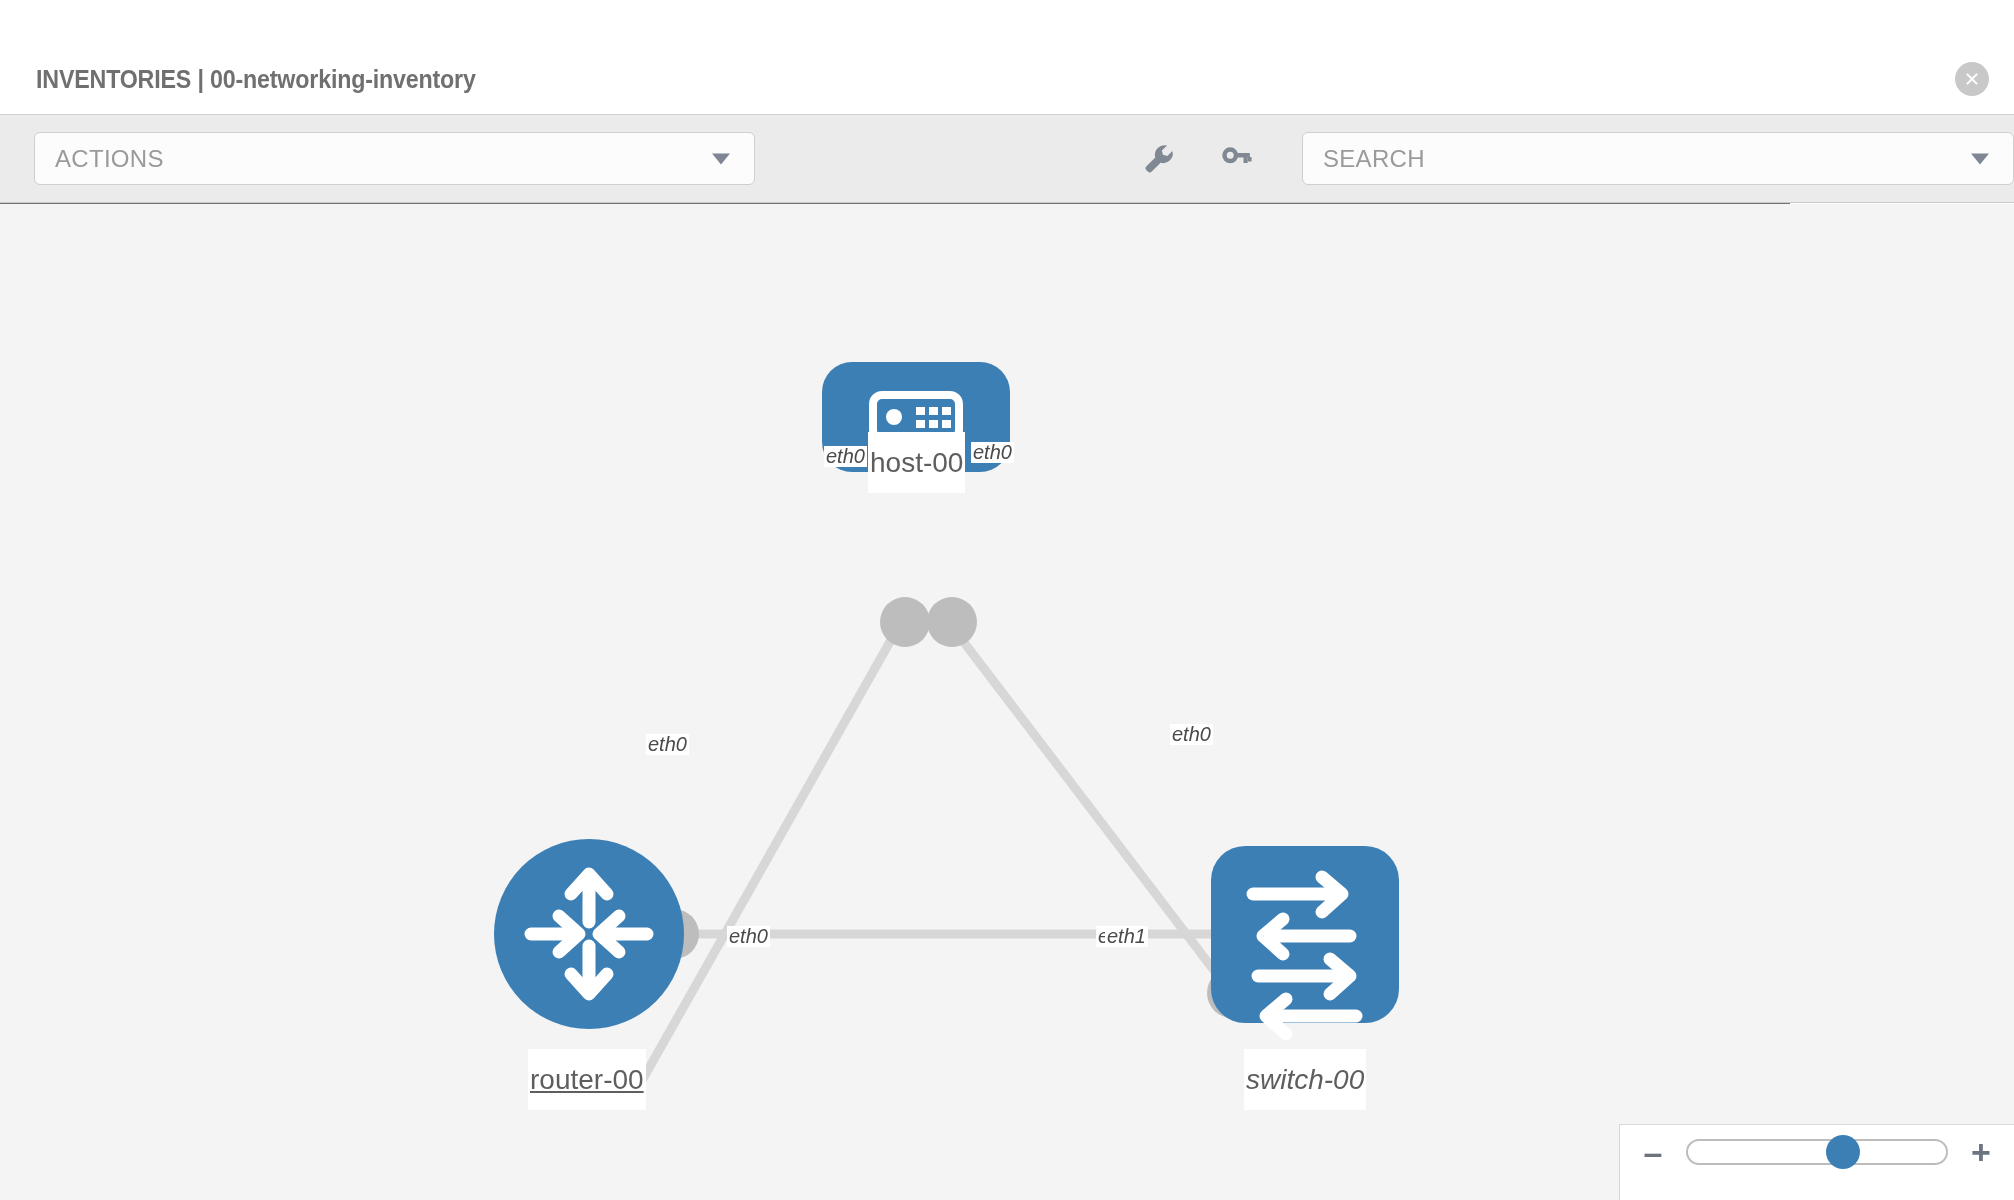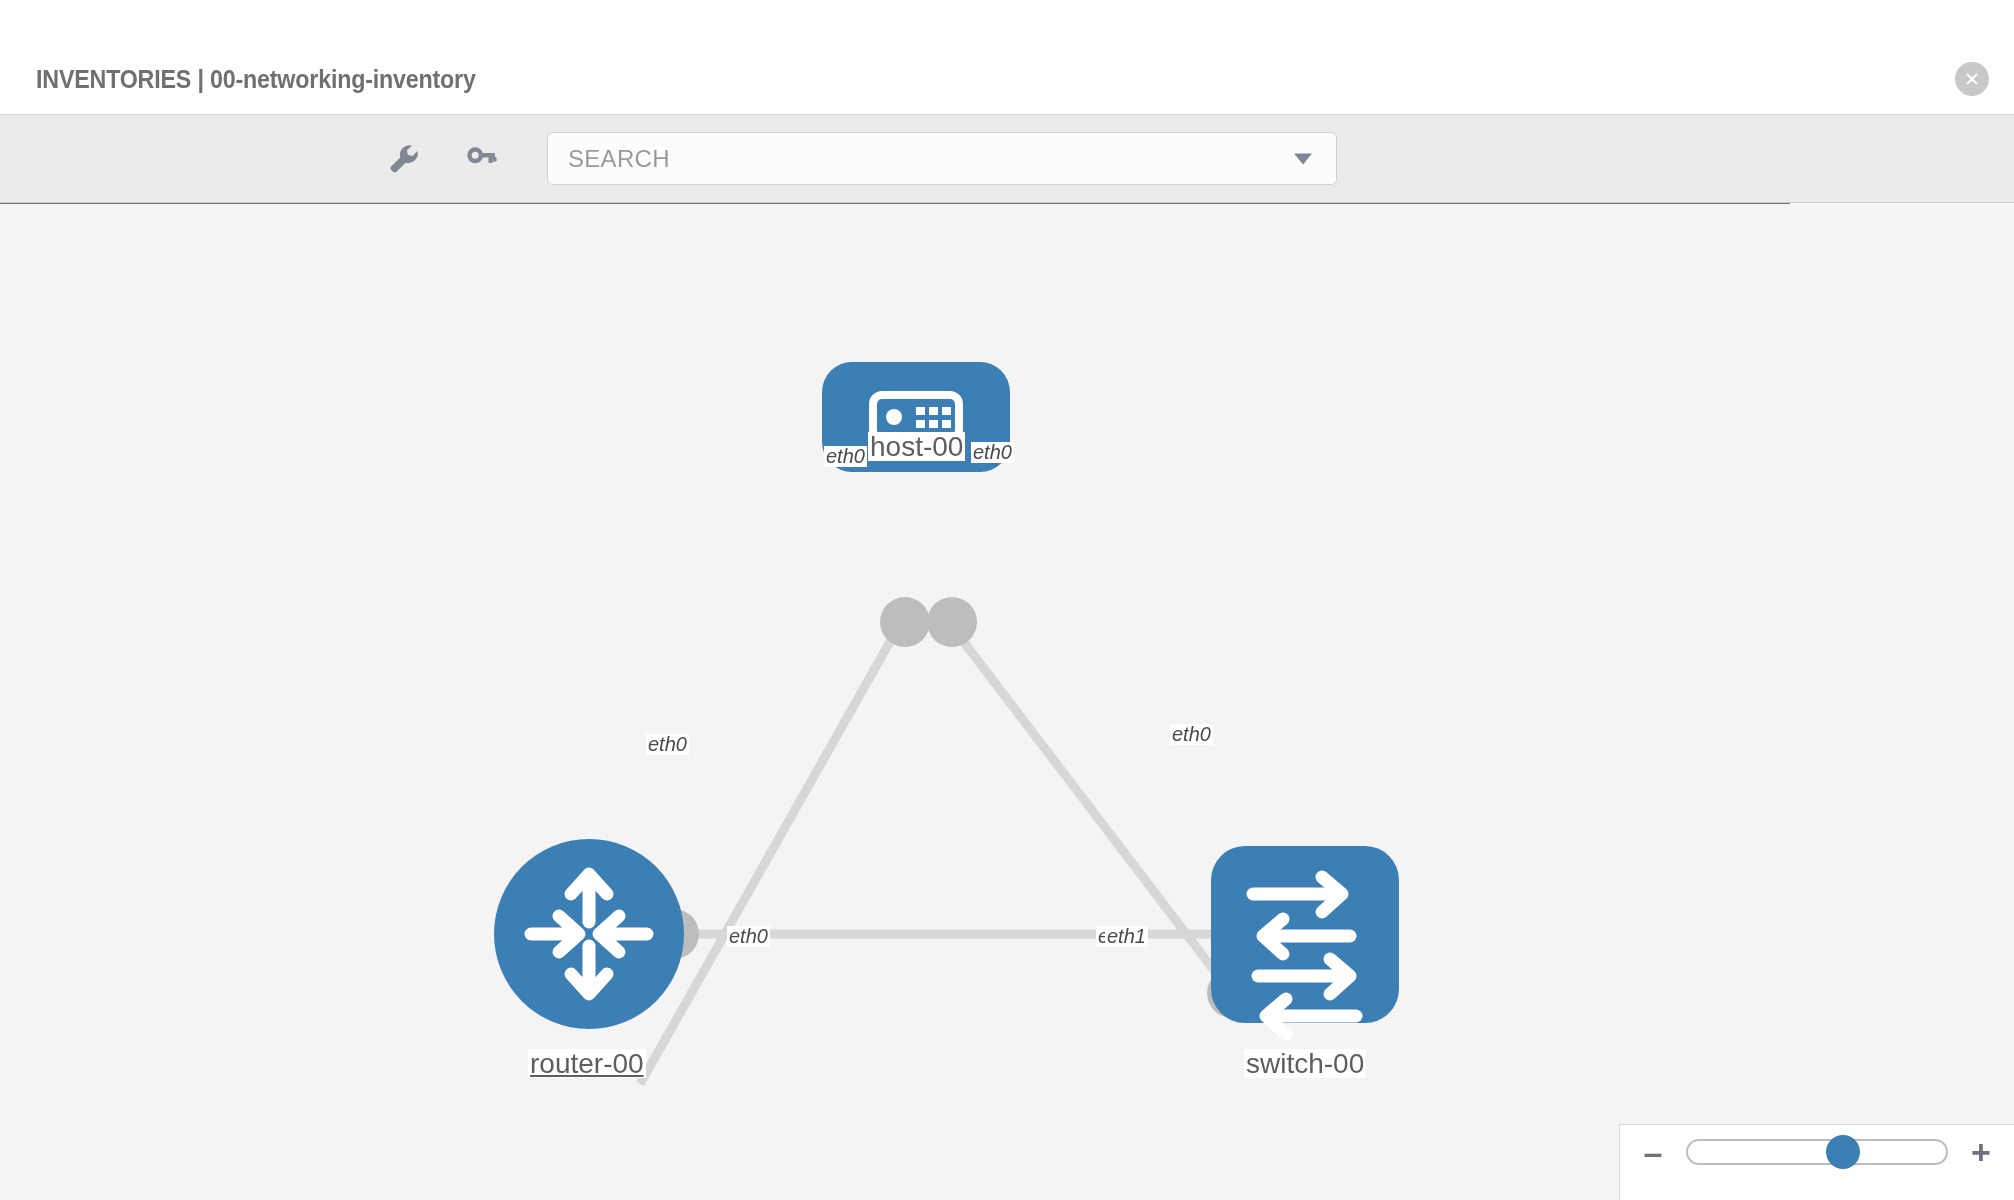--- a/index.html
+++ b/index.html
@@ -150,21 +150,21 @@
     height: 1040px;
   }
 
   .node-label {
     position: absolute;
     background: #ffffff;
     color: #5e5e5e;
     font-size: 28px;
     white-space: nowrap;
     line-height: 1.05;
-    padding: 0 2px;
+    padding: 16px 2px;
   }
   .iface-label {
     position: absolute;
     background: #ffffff;
     color: #4a4a4a;
     font-size: 20px;
     white-space: nowrap;
     line-height: 1.05;
     padding: 0 2px;
     font-style: italic;
@@ -235,20 +235,24 @@
     <div class="page-title">INVENTORIES | 00-networking-inventory</div>
     <div class="close-btn">
       <svg width="20" height="20" viewBox="0 0 20 20" aria-hidden="true">
         <path d="M5.6 4.2 L10 8.6 L14.4 4.2 L15.8 5.6 L11.4 10 L15.8 14.4 L14.4 15.8 L10 11.4 L5.6 15.8 L4.2 14.4 L8.6 10 L4.2 5.6 Z" fill="#ffffff"></path>
       </svg>
     </div>
   </div>
 
   <div class="toolbar">
 
+    <div class="actions-select">
+      <span class="label">ACTIONS</span>
+      <span class="caret"></span>
+    </div>
 
     <div class="tool-icons">
       <div class="tool-icon">
         <svg width="34" height="34" viewBox="0 0 32 32" aria-hidden="true">
           <path d="M23.6 3.4 a9 9 0 0 0 -11.1 11.1 L4.2 22.8 a2.6 2.6 0 0 0 0 3.7 l1.3 1.3 a2.6 2.6 0 0 0 3.7 0 l8.3 -8.3 a9 9 0 0 0 11.1 -11.1 l-4.7 4.7 -4.2 -1.0 -1.0 -4.2 z" fill="#808894"></path>
         </svg>
       </div>
       <div class="tool-icon">
         <svg width="34" height="34" viewBox="0 0 32 32" aria-hidden="true">
           <g fill="#808894">
@@ -331,21 +335,21 @@
     <div class="iface-label" style="left:824px; top:242px;">eth0</div>
     <div class="iface-label" style="left:971px; top:238px;">eth0</div>
     <div class="iface-label" style="left:646px; top:530px;">eth0</div>
     <div class="iface-label" style="left:1170px; top:520px;">eth0</div>
     <div class="iface-label" style="left:727px; top:722px;">eth0</div>
     <div class="iface-label" style="left:1096px; top:722px;">eth</div>
     <div class="iface-label" style="left:1105px; top:722px;">eth1</div>
 
     <div class="node-label" style="left:868px; top:228px;">host-00</div>
     <div class="node-label" style="left:528px; top:845px;text-decoration:underline;">router-00</div>
-    <div class="node-label" style="left:1244px; top:845px;">switch-00</div>
+    <div class="node-label" style="left:1244px; top:845px;font-style:italic;">switch-00</div>
 
     <div class="zoom-panel">
       <div class="zoom-row">
         <div class="zoom-minus">–</div>
         <div class="slider">
           <div class="slider-handle" style="left: 60%;"></div>
         </div>
         <div class="zoom-plus">+</div>
       </div>
     </div>

